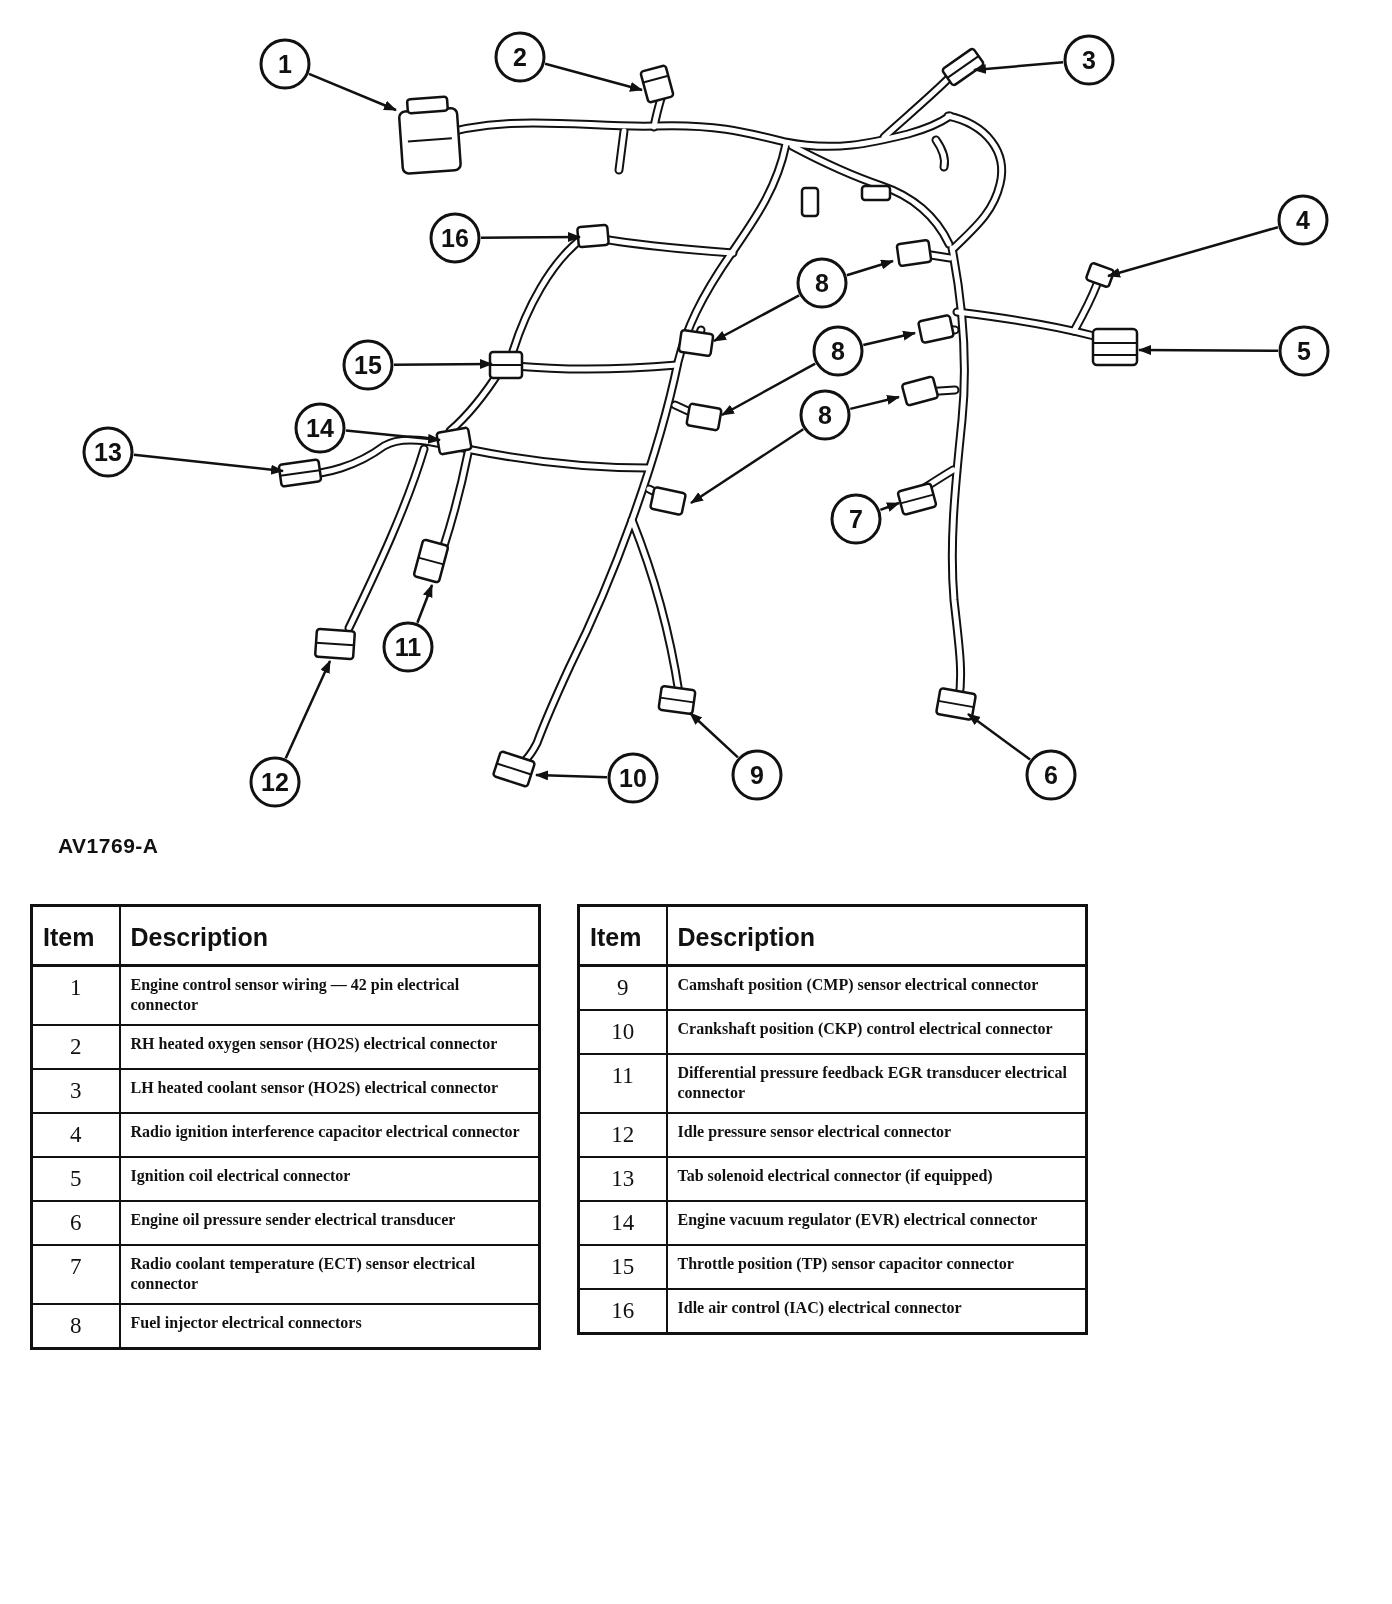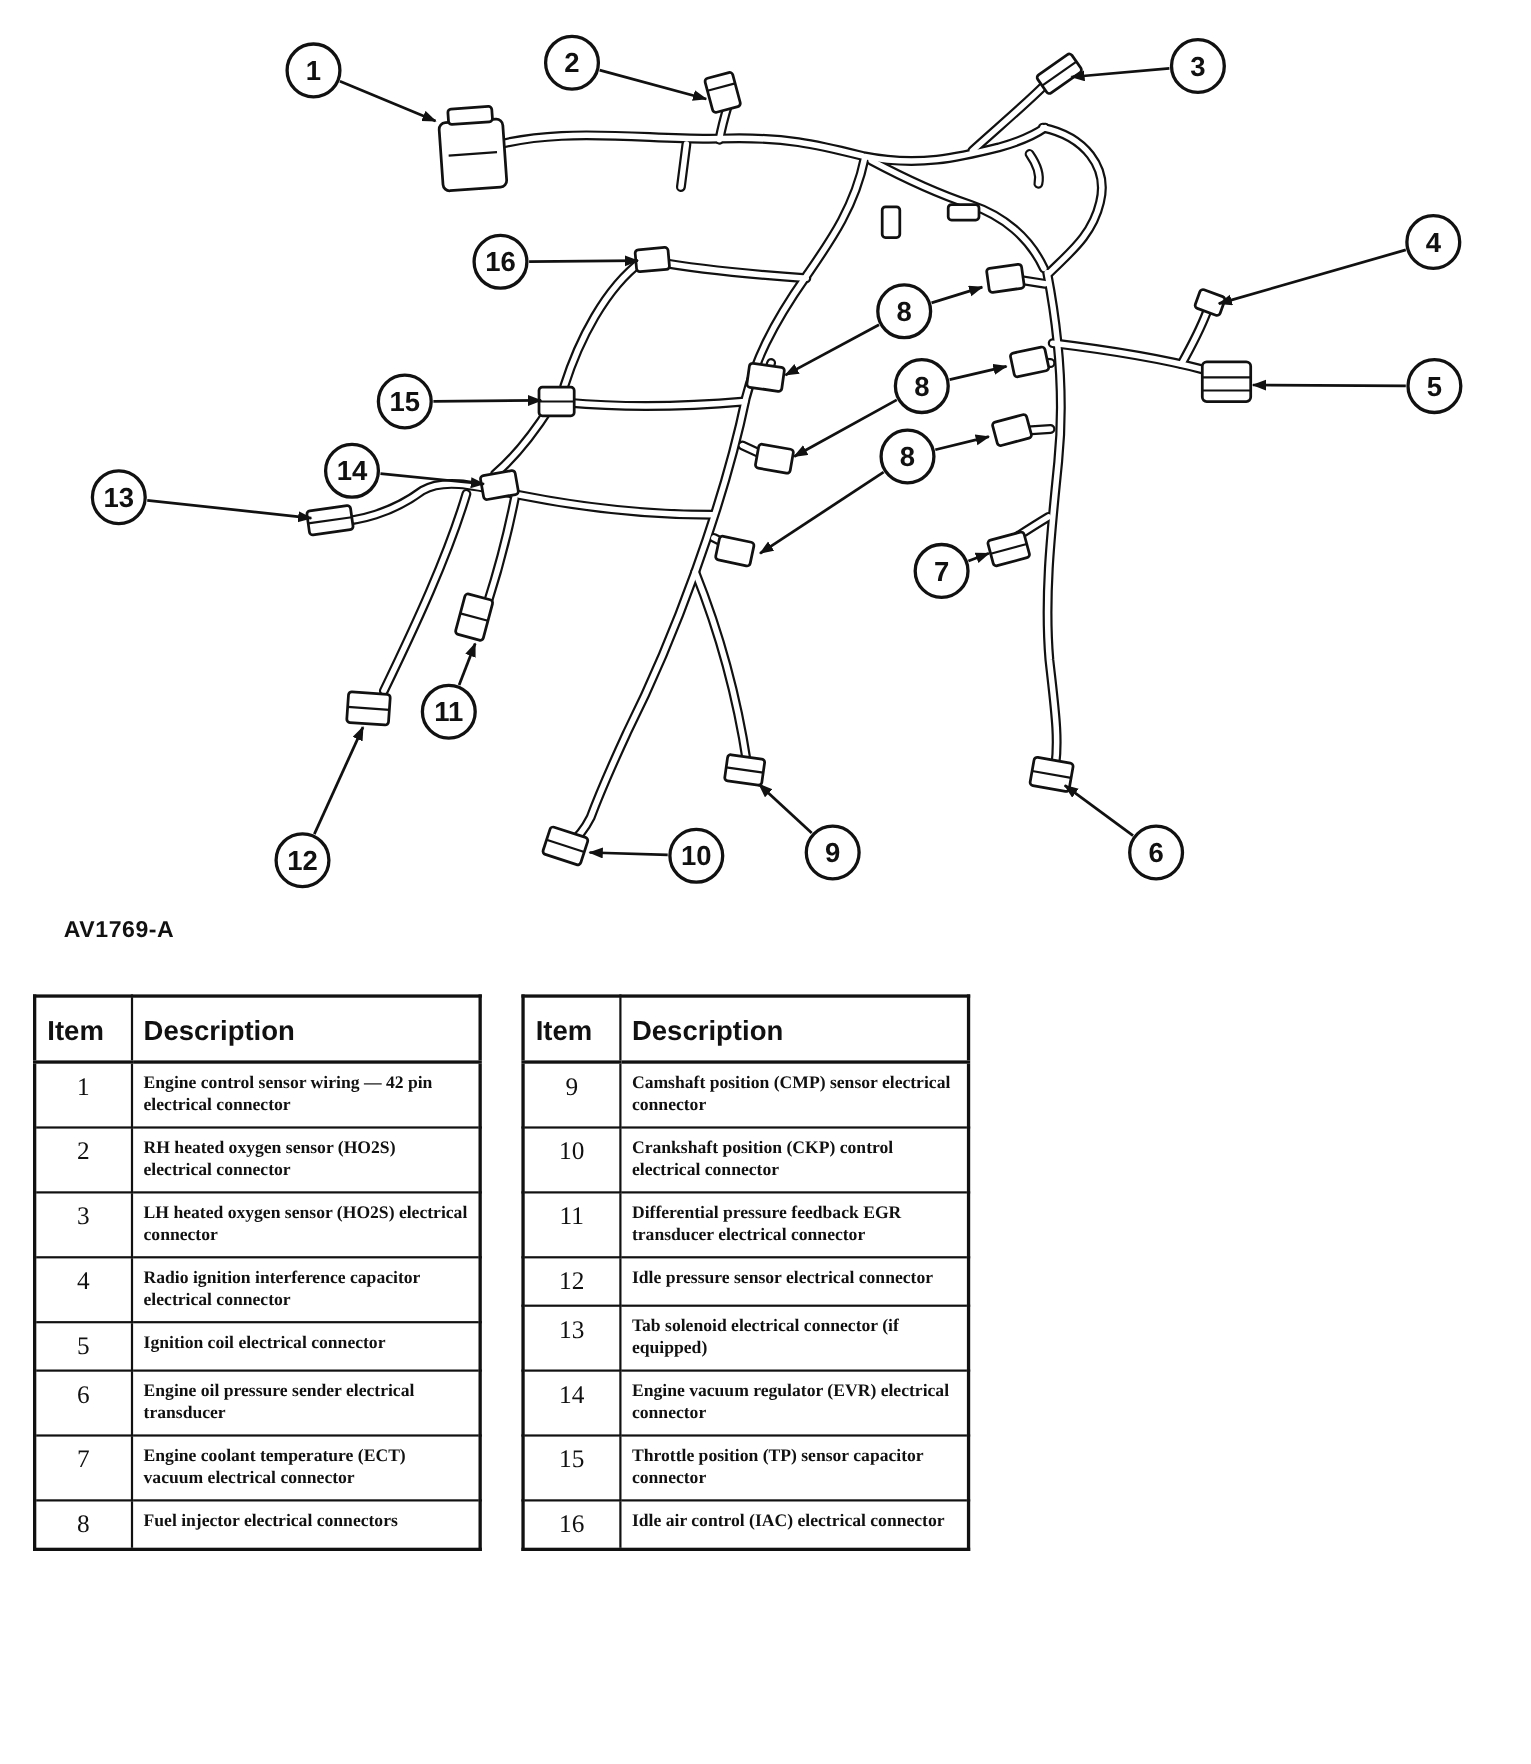--- a/index.html
+++ b/index.html
@@ -48,21 +48,21 @@
 
   
   .tables {
     display: flex;
     align-items: flex-start;
     gap: 36px;
     padding: 26px 0 0 30px;
   }
   table.legend {
     border-collapse: collapse;
-    width: 408px;
+    width: 511px;
     border: 3px solid #111;
     table-layout: fixed;
   }
   table.legend th, table.legend td {
     border: 2px solid #111;
     padding: 8px 10px;
     vertical-align: top;
   }
   table.legend th {
     font-family: "Liberation Sans", sans-serif;
@@ -386,37 +386,37 @@
           <tr>
             <td class="item-cell">1</td>
             <td class="desc-cell">Engine control sensor wiring — 42 pin electrical connector</td>
           </tr>
           <tr>
             <td class="item-cell">2</td>
             <td class="desc-cell">RH heated oxygen sensor (HO2S) electrical connector</td>
           </tr>
           <tr>
             <td class="item-cell">3</td>
-            <td class="desc-cell">LH heated oxygen sensor (HO2S) electrical connector</td>
+            <td class="desc-cell">LH heated coolant sensor (HO2S) electrical connector</td>
           </tr>
           <tr>
             <td class="item-cell">4</td>
             <td class="desc-cell">Radio ignition interference capacitor electrical connector</td>
           </tr>
           <tr>
             <td class="item-cell">5</td>
             <td class="desc-cell">Ignition coil electrical connector</td>
           </tr>
           <tr>
             <td class="item-cell">6</td>
             <td class="desc-cell">Engine oil pressure sender electrical transducer</td>
           </tr>
           <tr>
             <td class="item-cell">7</td>
-            <td class="desc-cell">Engine coolant temperature (ECT) vacuum electrical connector</td>
+            <td class="desc-cell">Radio coolant temperature (ECT) sensor electrical connector</td>
           </tr>
           <tr>
             <td class="item-cell">8</td>
             <td class="desc-cell">Fuel injector electrical connectors</td>
           </tr>
         </tbody>
     </table>
 
     <table class="legend">
       <colgroup>

